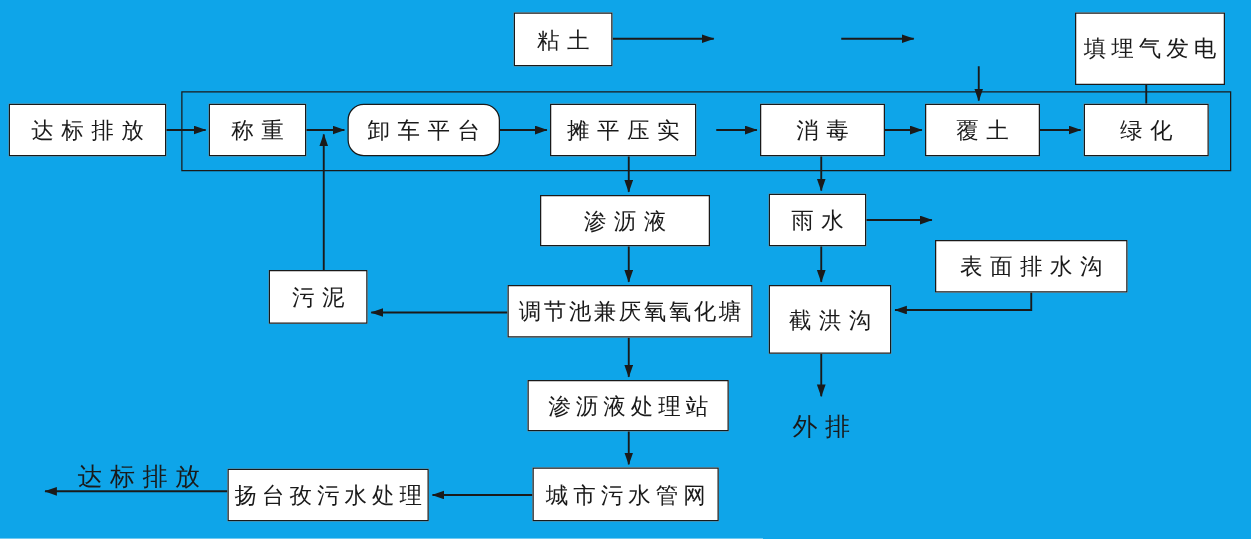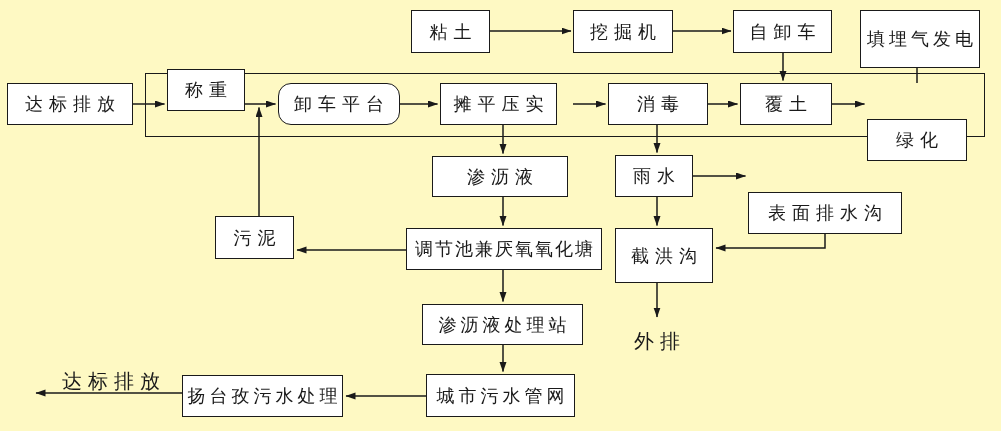--- a/index.html
+++ b/index.html
@@ -7,21 +7,21 @@
     padding: 0;
     background: #ffffff;
     width: 1001px;
     height: 431px;
     overflow: hidden;
   }
   #canvas {
     position: relative;
     width: 1001px;
     height: 431px;
-    background: #fef9c3;
+    background: #0ea5e9;
     font-family: Liberation Sans, sans-serif;
     color: #1a1a1a;
   }
   #wires {
     position: absolute;
     left: 0; top: 0;
     width: 1001px;
     height: 431px;
     pointer-events: none;
   }
@@ -90,31 +90,29 @@
       <path d="M693,176 H745.5" marker-end="url(#ah)"></path>
       <path d="M657,197 V225.5" marker-end="url(#ah)"></path>
       <path d="M825,198 V248 H716" marker-end="url(#ah)"></path>
       <path d="M657,270 V317" marker-end="url(#ah)"></path>
     </g>
   </svg>
 
   <div class="group-frame" style="left:145px; top:73px; width:840px; height:64px;"></div>
 
   <div class="node" style="left:411px; top:10px; width:79px; height:43px;">粘土</div>
-  <div class="node" style="left:573px; top:10px; width:100px; height:43px;">挖掘机</div>
-  <div class="node" style="left:733px; top:10px; width:99px; height:43px;">自卸车</div>
   <div class="node sp4" style="left:860px; top:10px; width:120px; height:58px;">填埋气发电</div>
 
   <div class="node" style="left:7px; top:83px; width:126px; height:42px;">达标排放</div>
-  <div class="node" style="left:167px; top:69px; width:78px; height:42px;">称重</div>
+  <div class="node" style="left:167px; top:83px; width:78px; height:42px;">称重</div>
   <div class="node" style="left:278px; top:83px; width:122px; height:42px;border-radius:13px;">卸车平台</div>
   <div class="node" style="left:440px; top:83px; width:117px; height:42px;">摊平压实</div>
   <div class="node" style="left:608px; top:83px; width:100px; height:42px;">消毒</div>
   <div class="node" style="left:740px; top:83px; width:92px; height:42px;">覆土</div>
-  <div class="node" style="left:867px; top:83px; width:100px; height:42px;margin-top:36px;">绿化</div>
+  <div class="node" style="left:867px; top:83px; width:100px; height:42px;">绿化</div>
 
   <div class="node" style="left:432px; top:156px; width:136px; height:41px;">渗沥液</div>
   <div class="node" style="left:615px; top:155px; width:78px; height:42px;">雨水</div>
   <div class="node" style="left:748px; top:156px; width:154px; height:42px;margin-top:36px;">表面排水沟</div>
 
   <div class="node" style="left:215px; top:216px; width:79px; height:43px;">污泥</div>
   <div class="node sp2" style="left:406px; top:228px; width:196px; height:42px;">调节池兼厌氧氧化塘</div>
   <div class="node" style="left:615px; top:228px; width:98px; height:55px;">截洪沟</div>
 
   <div class="node sp4" style="left:422px; top:304px; width:161px; height:41px;">渗沥液处理站</div>

